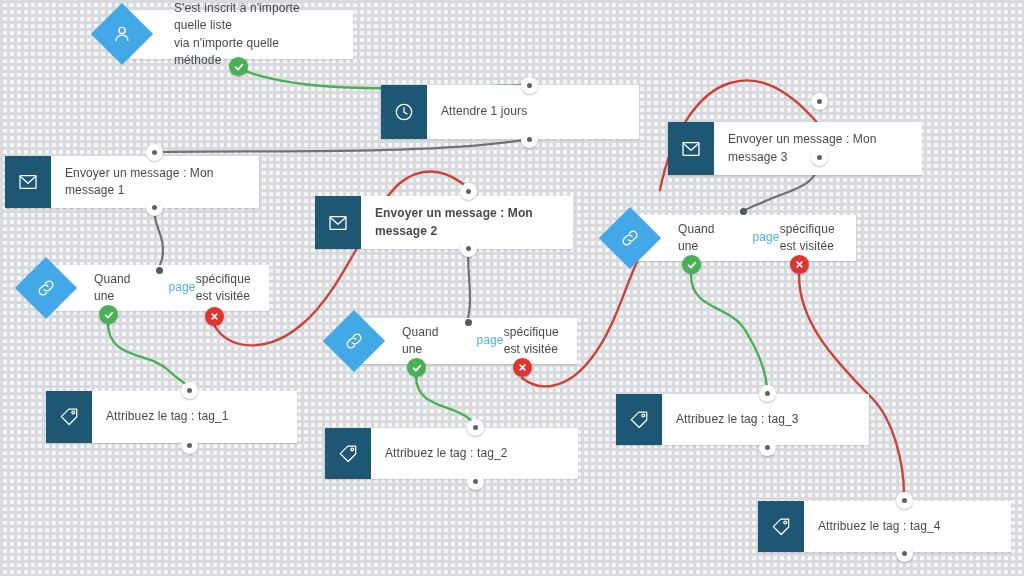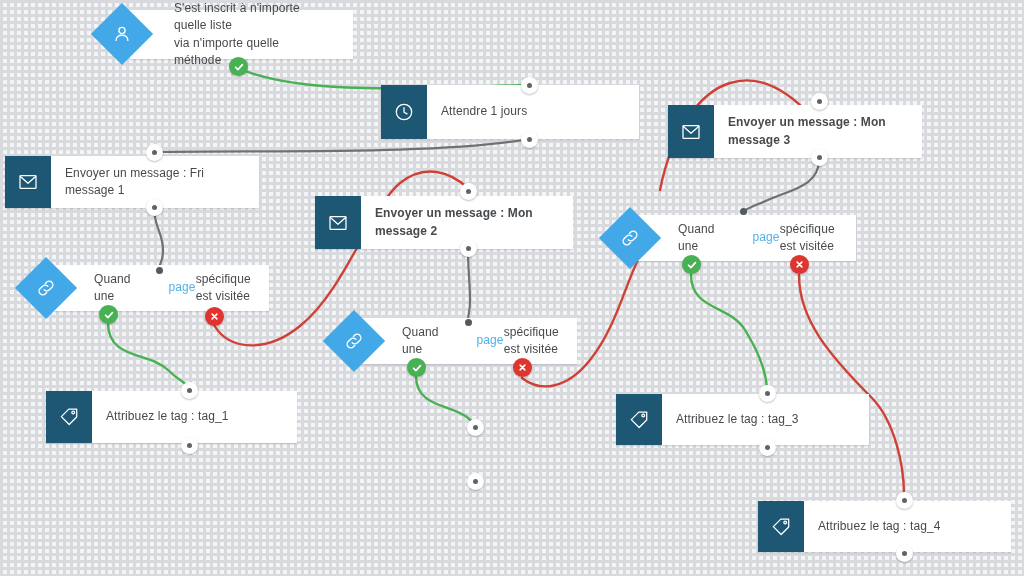--- a/index.html
+++ b/index.html
@@ -213,21 +213,21 @@
   <div class="handle" style="left:521px; top:77px;"></div>
   <div class="handle" style="left:521px; top:131px;"></div>
 
   <div class="node" style="left:5px; top:156px; width:254px; height:52px;">
     <div class="icon-box teal">
       <svg width="22" height="20" viewBox="0 0 24 22" fill="none" stroke="#ffffff" stroke-width="1.4">
         <rect x="3.2" y="4" width="17.6" height="14" rx="0.8"></rect>
         <path d="M3.6 5 L12 12.4 L20.4 5" stroke-linecap="round" stroke-linejoin="round"></path>
       </svg>
     </div>
-    <div class="label">Envoyer un message : Fri message 1</div>
+    <div class="label">Envoyer un message : Mon message 1</div>
   </div>
   <div class="handle" style="left:146px; top:144px;"></div>
   <div class="handle" style="left:146px; top:199px;"></div>
   <div class="endpoint" style="left:156px; top:267px;"></div>
 
   <div class="node diamond-node" style="left:24px; top:265px; width:245px; height:46px;">
     <div class="card"></div>
     <div class="diamond" style="left:0px; top:1px;">
       <span class="glyph">
         <svg width="22" height="22" viewBox="0 0 24 24" fill="none" stroke="#ffffff" stroke-width="1.5" stroke-linecap="round">
@@ -282,21 +282,21 @@
     <svg width="12" height="12" viewBox="0 0 14 14">
         <path d="M3 7.3 L5.7 10 L11 4.2" fill="none" stroke="#fff" stroke-width="2" stroke-linecap="round" stroke-linejoin="round"></path>
       </svg>
   </div>
   <div class="badge no" style="left:513px; top:358px;">
     <svg width="11" height="11" viewBox="0 0 14 14">
         <path d="M4 4 L10 10 M10 4 L4 10" fill="none" stroke="#fff" stroke-width="2" stroke-linecap="round"></path>
       </svg>
   </div>
 
-  <div class="node" style="left:668px; top:105px; width:254px; height:53px;font-weight:bold;">
+  <div class="node" style="left:668px; top:122px; width:254px; height:53px;">
     <div class="icon-box teal">
       <svg width="22" height="20" viewBox="0 0 24 22" fill="none" stroke="#ffffff" stroke-width="1.4">
         <rect x="3.2" y="4" width="17.6" height="14" rx="0.8"></rect>
         <path d="M3.6 5 L12 12.4 L20.4 5" stroke-linecap="round" stroke-linejoin="round"></path>
       </svg>
     </div>
     <div class="label">Envoyer un message : Mon message 3</div>
   </div>
   <div class="handle" style="left:811px; top:93px;"></div>
   <div class="handle" style="left:811px; top:149px;"></div>
@@ -332,20 +332,29 @@
       <svg width="22" height="22" viewBox="0 0 24 24" fill="none" stroke="#ffffff" stroke-width="1.4">
         <path d="M3.6 11.6 L11.8 3.4 L20.4 3.4 L20.4 12 L12.2 20.2 Z" stroke-linejoin="round"></path>
         <circle cx="16.6" cy="7.2" r="1.5"></circle>
       </svg>
     </div>
     <div class="label">Attribuez le tag : tag_1</div>
   </div>
   <div class="handle" style="left:181px; top:382px;"></div>
   <div class="handle" style="left:181px; top:437px;"></div>
 
+  <div class="node" style="left:325px; top:428px; width:253px; height:51px;">
+    <div class="icon-box teal">
+      <svg width="22" height="22" viewBox="0 0 24 24" fill="none" stroke="#ffffff" stroke-width="1.4">
+        <path d="M3.6 11.6 L11.8 3.4 L20.4 3.4 L20.4 12 L12.2 20.2 Z" stroke-linejoin="round"></path>
+        <circle cx="16.6" cy="7.2" r="1.5"></circle>
+      </svg>
+    </div>
+    <div class="label">Attribuez le tag : tag_2</div>
+  </div>
   <div class="handle" style="left:467px; top:419px;"></div>
   <div class="handle" style="left:467px; top:473px;"></div>
 
   <div class="node" style="left:616px; top:394px; width:253px; height:51px;">
     <div class="icon-box teal">
       <svg width="22" height="22" viewBox="0 0 24 24" fill="none" stroke="#ffffff" stroke-width="1.4">
         <path d="M3.6 11.6 L11.8 3.4 L20.4 3.4 L20.4 12 L12.2 20.2 Z" stroke-linejoin="round"></path>
         <circle cx="16.6" cy="7.2" r="1.5"></circle>
       </svg>
     </div>

